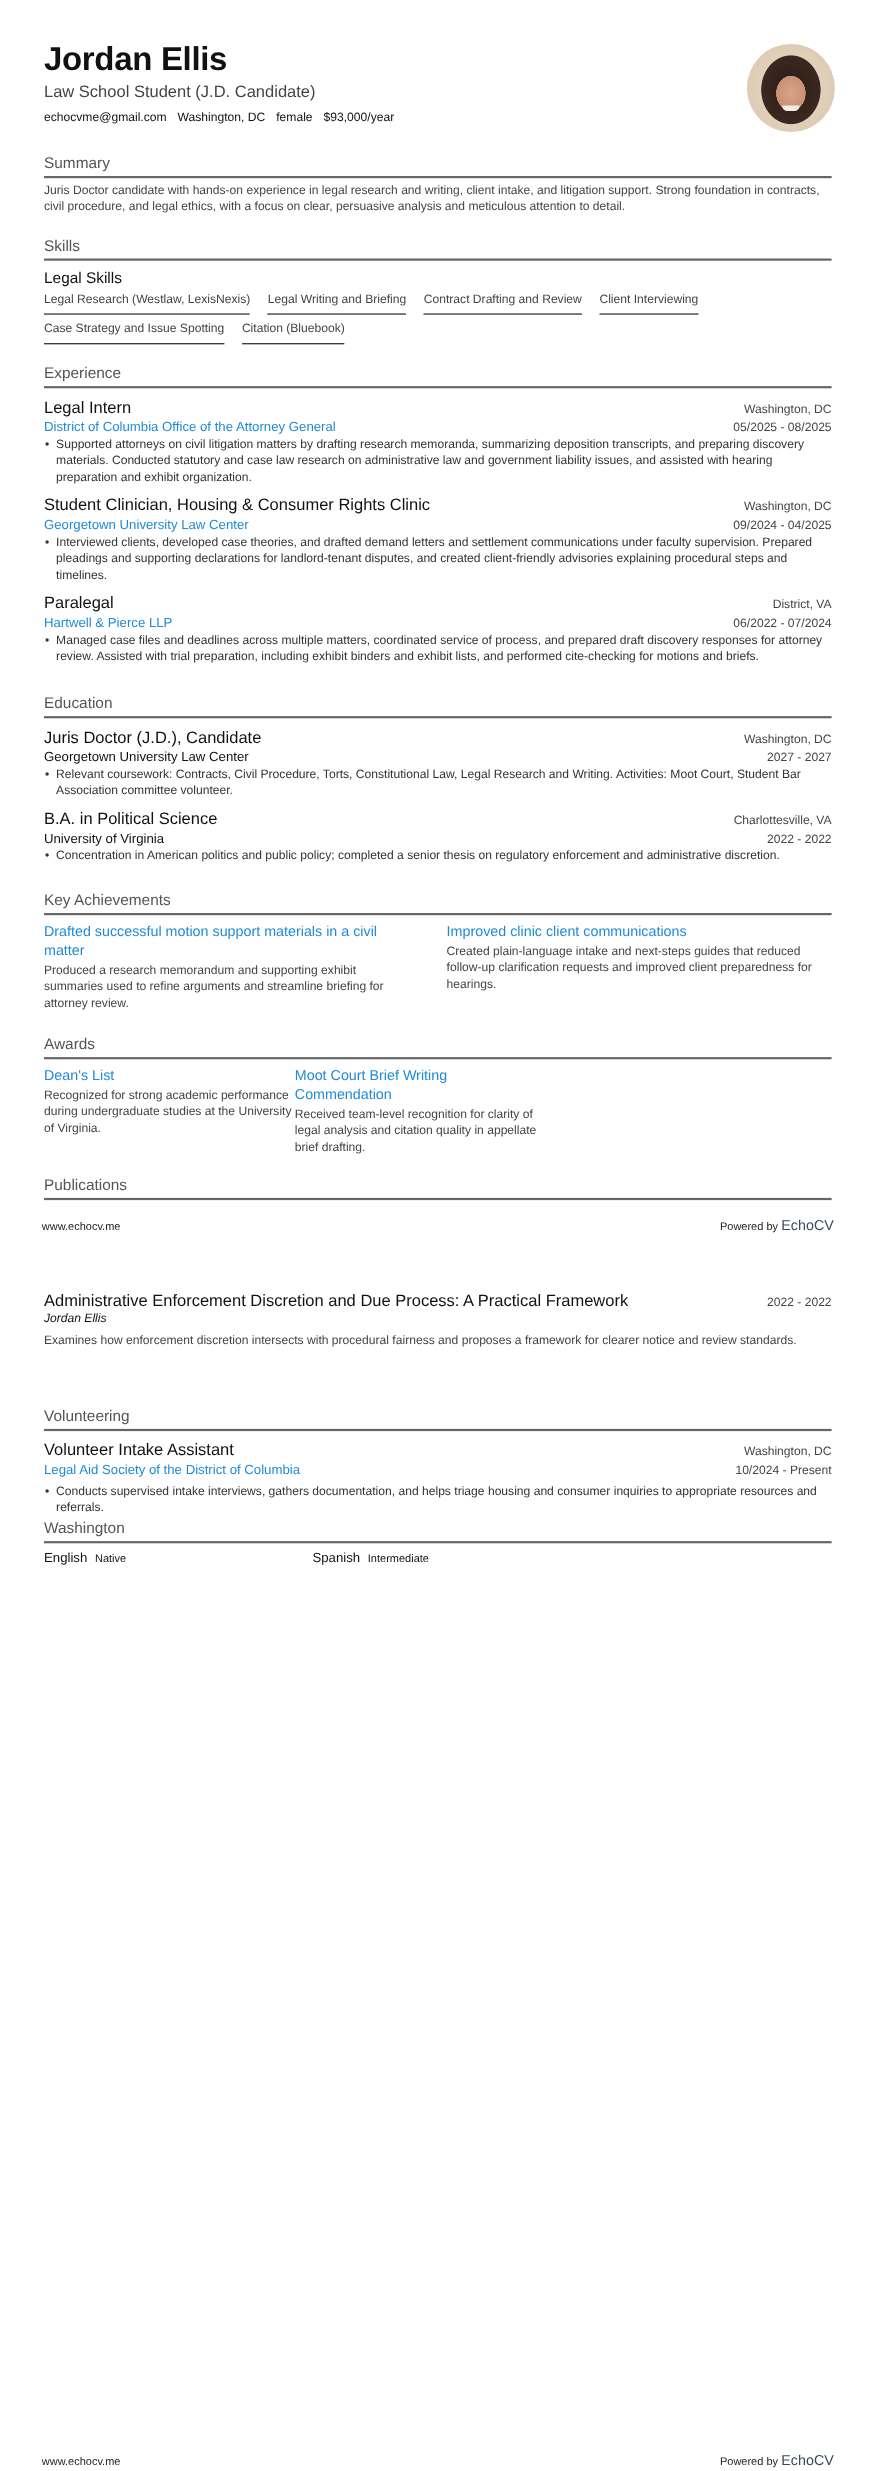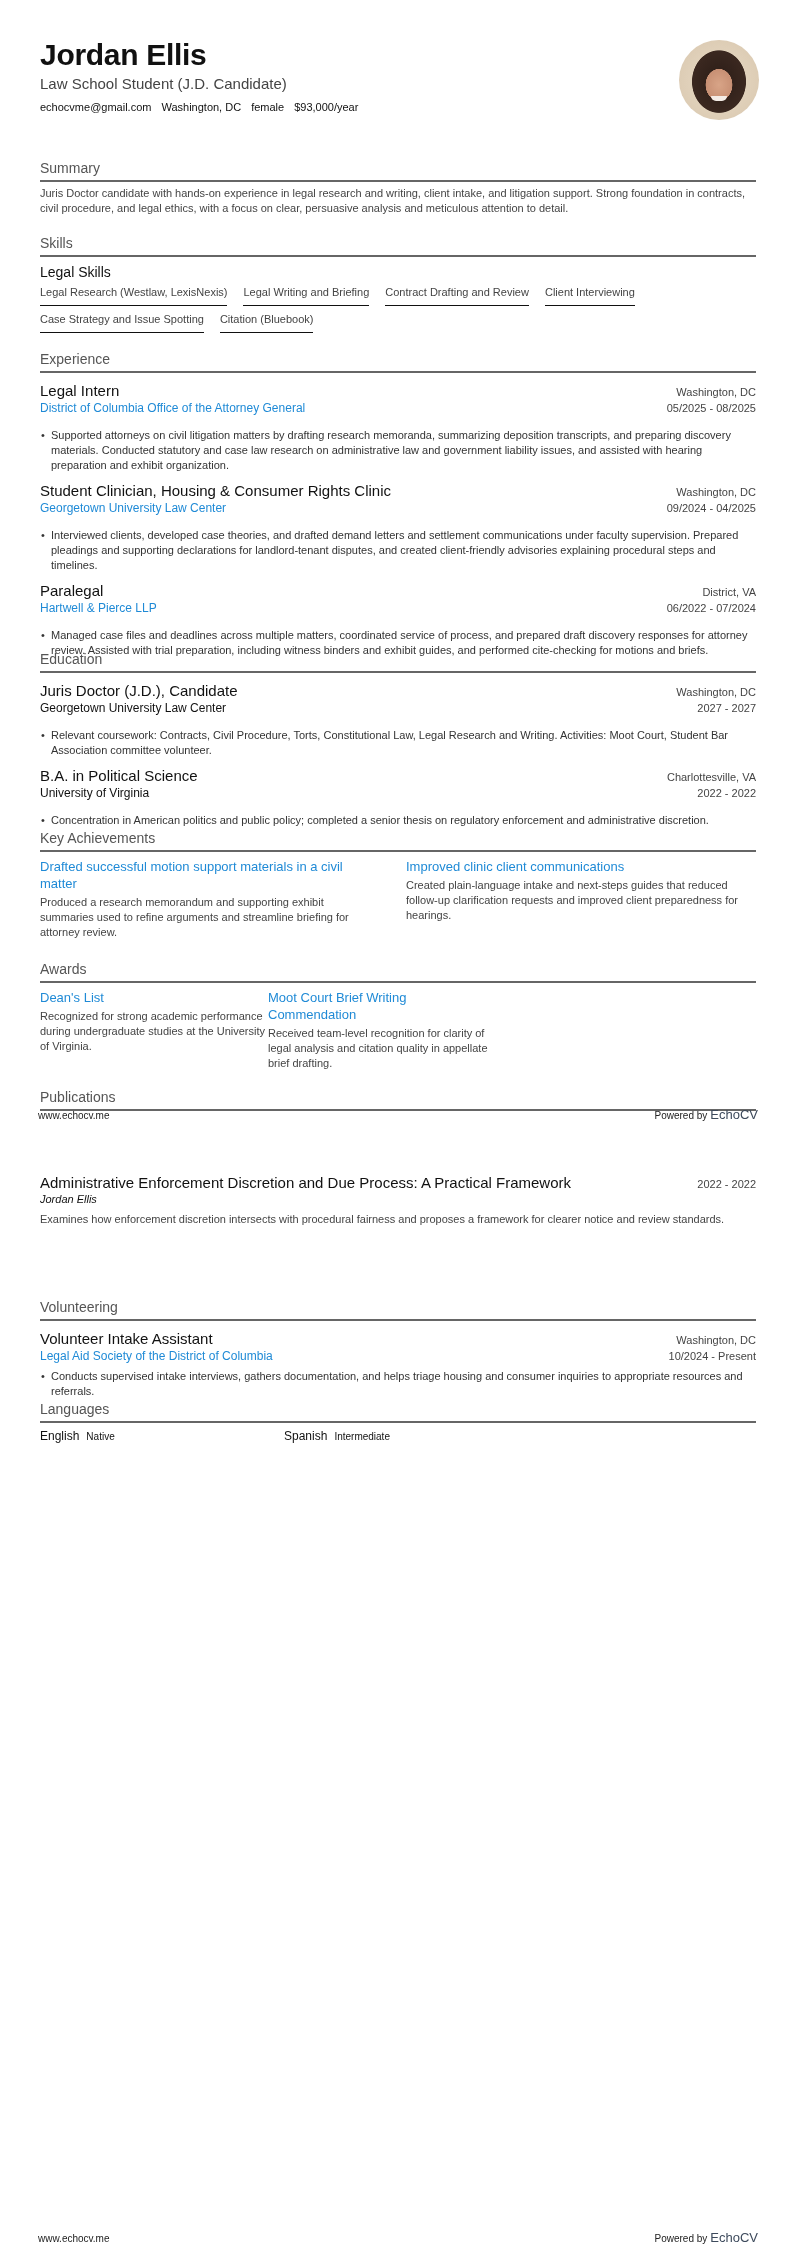--- a/index.html
+++ b/index.html
@@ -19,37 +19,37 @@
   .avatar { position: absolute; left: 679px; top: 40px; width: 80px; height: 80px; border-radius: 50%;
     background:
       radial-gradient(ellipse 22px 26px at 50% 56%, #d8a487 0%, #c89074 60%, transparent 62%),
       radial-gradient(ellipse 38px 44px at 50% 52%, #2a1c16 0%, #3b2820 70%, transparent 72%),
       radial-gradient(circle at 50% 50%, #e9dcc8 0%, #d8c6ad 100%);
     overflow: hidden; }
   .avatar .smile { position: absolute; left: 32px; top: 56px; width: 16px; height: 5px; border-radius: 0 0 8px 8px; background: #f4ece6; }
 
   
   .sec { position: absolute; left: 40px; width: 716px; }
-  .sec-title { font-size: 14px; color: #555; line-height: 18px; padding-bottom: 3px; border-bottom: 2px solid #666; margin-top: 20px; }
+  .sec-title { font-size: 14px; color: #555; line-height: 18px; padding-bottom: 3px; border-bottom: 2px solid #666; }
   .sec-body { padding-top: 4px; }
 
   .summary-text { font-size: 11px; color: #444; line-height: 15px; }
 
   .skill-group-title { font-size: 14px; color: #111; line-height: 18px; margin-top: 2px; }
   .skill-tags { display: flex; flex-wrap: wrap; column-gap: 16px; row-gap: 6px; margin-top: 4px; }
   .skill-tag { font-size: 11px; color: #444; line-height: 14px; padding-bottom: 6px; border-bottom: 1.5px solid #111; }
 
   .entry { margin-top: 4px; }
   .entry + .entry { margin-top: 8px; }
   .row { display: flex; justify-content: space-between; align-items: baseline; }
   .entry-title { font-size: 15px; color: #111; line-height: 19px; }
   .entry-meta { font-size: 11px; color: #444; line-height: 15px; }
   .entry-org { font-size: 12px; color: #1f8ad6; line-height: 17px; }
   .entry-org.dark { color: #111; }
-  .bullets { list-style: none; margin-top: 11px; }
+  .bullets { list-style: none; margin-top: 0; }
   .bullets li { font-size: 11px; color: #333; line-height: 15px; padding-left: 11px; position: relative; }
   .bullets li::before { content: "\2022"; position: absolute; left: 1px; top: 0; color: #333; }
 
   .cols { display: flex; }
   .col { flex: 0 0 auto; }
   .ach-title { font-size: 13px; color: #1f8ad6; line-height: 17px; }
   .ach-desc { font-size: 11px; color: #444; line-height: 15px; margin-top: 3px; }
 
   .pub-author { font-size: 11px; font-style: italic; color: #111; line-height: 15px; }
   .pub-desc { font-size: 11px; color: #444; line-height: 15px; margin-top: 5px; }
@@ -136,21 +136,21 @@
       <div class="entry">
         <div class="row">
           <span class="entry-title">Paralegal</span>
           <span class="entry-meta">District, VA</span>
         </div>
         <div class="row">
           <span class="entry-org">Hartwell &amp; Pierce LLP</span>
           <span class="entry-meta">06/2022 - 07/2024</span>
         </div>
         <ul class="bullets">
-          <li>Managed case files and deadlines across multiple matters, coordinated service of process, and prepared draft discovery responses for attorney review. Assisted with trial preparation, including witness binders and exhibit guides, and performed cite-checking for motions and briefs.</li>
+          <li>Managed case files and deadlines across multiple matters, coordinated service of process, and prepared draft discovery responses for attorney review. Assisted with trial preparation, including exhibit binders and exhibit lists, and performed cite-checking for motions and briefs.</li>
         </ul>
       </div>
     </div>
   </div>
 
   <div class="sec" style="top:630px;">
     <div class="sec-title">Education</div>
     <div class="sec-body">
       <div class="entry">
         <div class="row">
@@ -245,21 +245,21 @@
           <span class="entry-meta">10/2024 - Present</span>
         </div>
         <ul class="bullets" style="margin-top:4px;">
           <li>Conducts supervised intake interviews, gathers documentation, and helps triage housing and consumer inquiries to appropriate resources and referrals.</li>
         </ul>
       </div>
     </div>
   </div>
 
   <div class="sec" style="top:257px;">
-    <div class="sec-title">Languages</div>
+    <div class="sec-title">Washington</div>
     <div class="sec-body cols" style="padding-top:6px;">
       <div class="lang">
         <span class="lang-name">English</span>
         <span class="lang-level">Native</span>
       </div>
       <div class="lang">
         <span class="lang-name">Spanish</span>
         <span class="lang-level">Intermediate</span>
       </div>
     </div>

